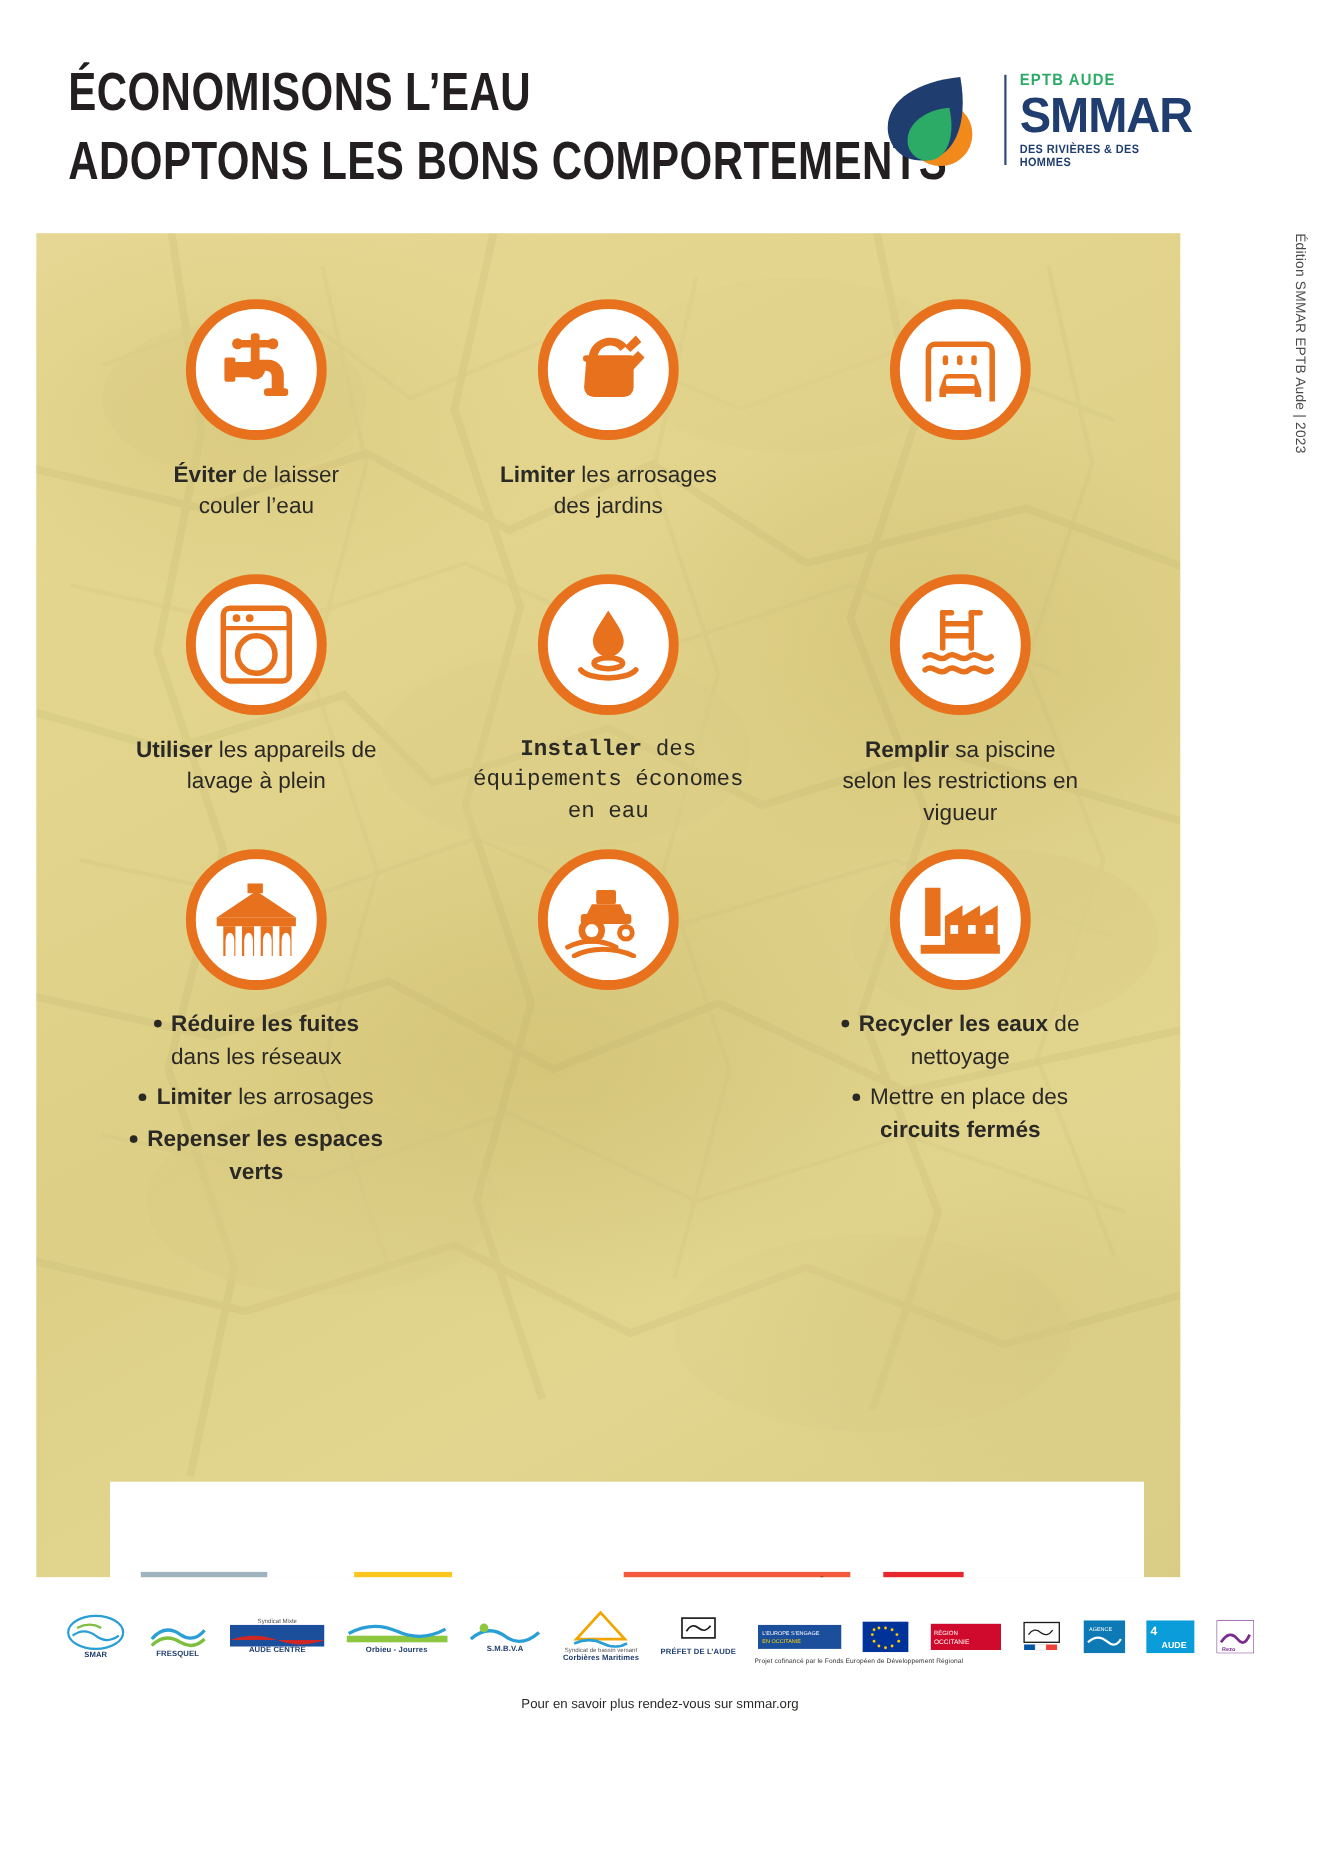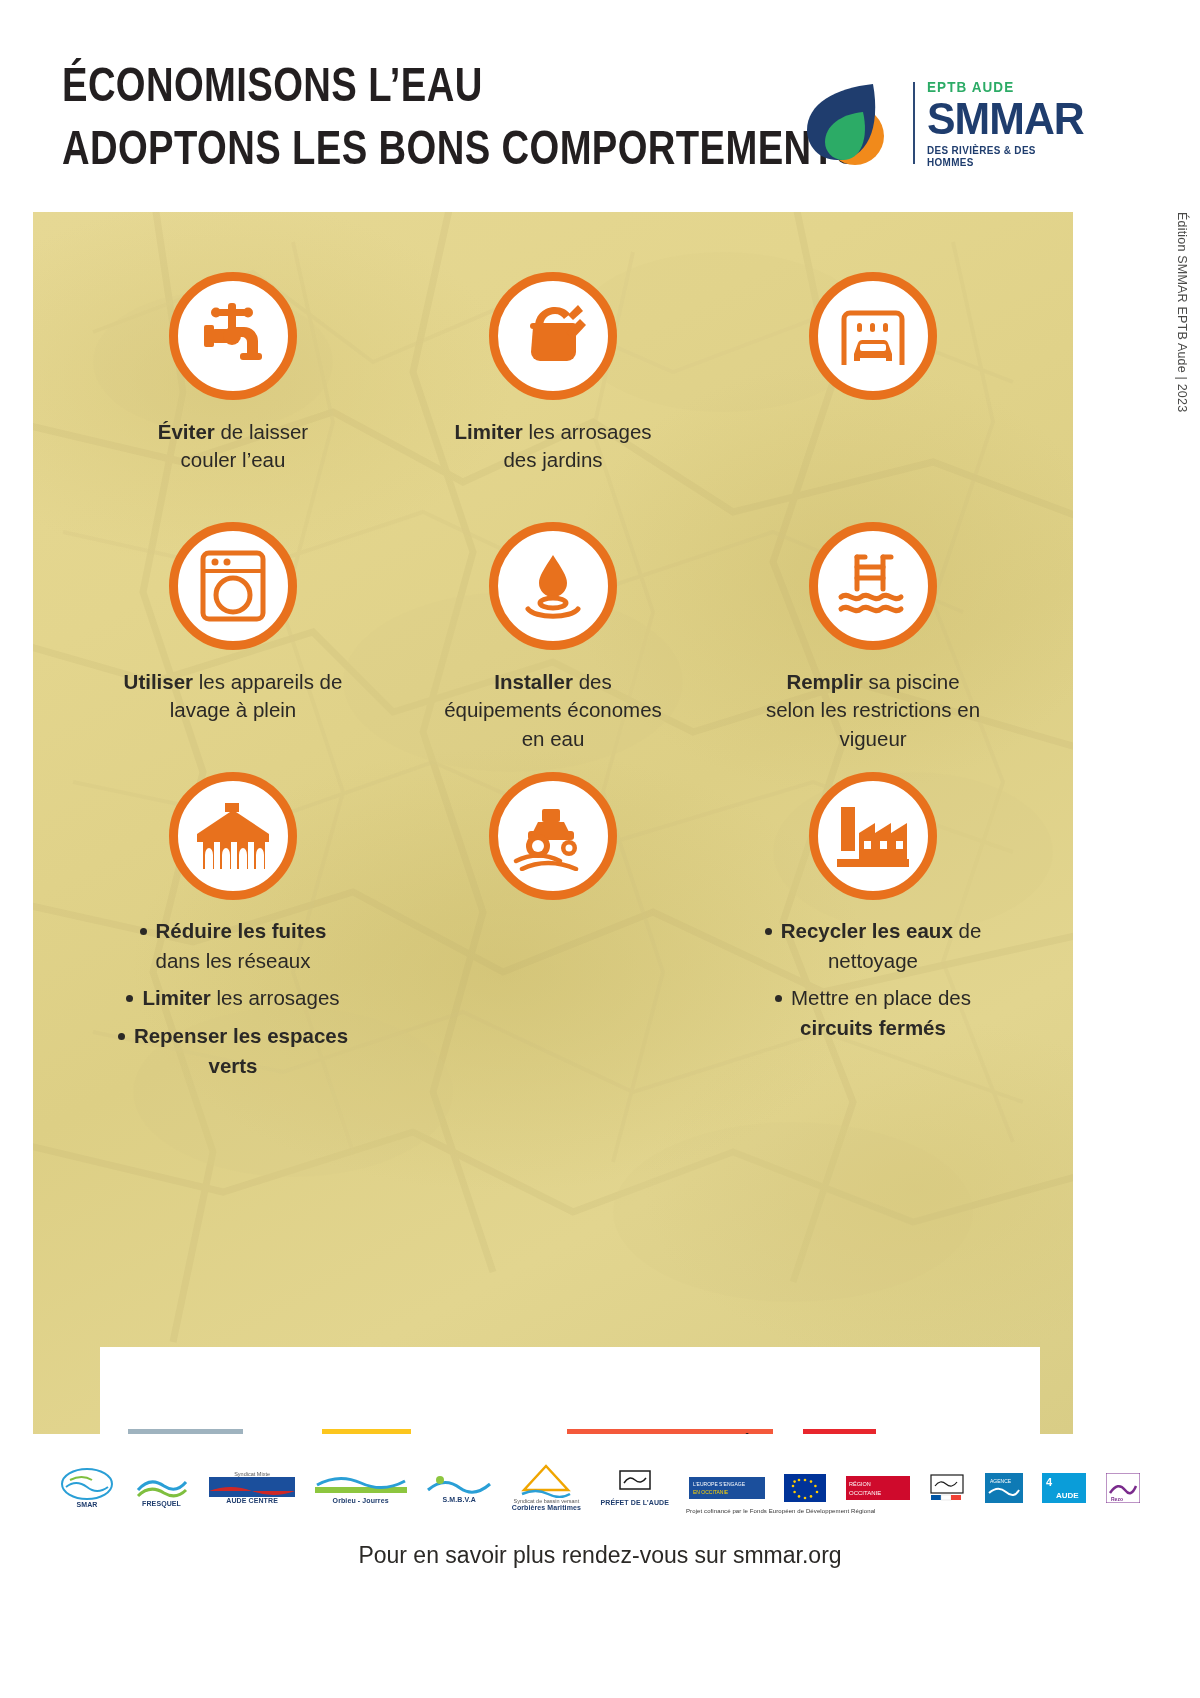--- a/index.html
+++ b/index.html
@@ -27,21 +27,21 @@
     letter-spacing:0.5px;
     line-height:1.08;
     transform:scaleX(0.78);
     transform-origin:left center;
     white-space:nowrap;
   }
   .title-line.l1{font-size:49px;}
   .title-line.l2{font-size:49px;margin-top:10px;}
 
   .logo-block{
-    position:absolute;left:795px;top:78px;width:270px;height:92px;
+    position:absolute;left:795px;top:64px;width:270px;height:92px;
   }
   .leaf{
     position:absolute;left:0px;top:2px;width:100px;height:88px;
   }
   .logo-divider{
     position:absolute;left:118px;top:4px;width:2px;height:82px;background:#2d4a77;
   }
   .logo-text{
     position:absolute;left:132px;top:0px;
   }
@@ -167,21 +167,21 @@
     font-size:7px;line-height:1.12;font-weight:bold;color:#1f3d6e;
     letter-spacing:0.1px;max-width:92px;
   }
   .plogo .psub{font-size:5.5px;line-height:1.1;color:#555;font-weight:normal;}
   .euro-note{
     position:absolute;left:686px;top:74px;
     font-size:6px;color:#333;letter-spacing:0.1px;
   }
   .footer-line{
     position:absolute;left:0;top:108px;width:1200px;text-align:center;
-    font-size:23px;color:#2b2926;
+    font-size:12px;color:#2b2926;
   }
 </style>
 </head>
 <body>
 
 <div class="header">
 
   <div class="title-block">
     <div class="title-line l1">ÉCONOMISONS L’EAU</div>
     <div class="title-line l2">ADOPTONS LES BONS COMPORTEMENTS</div>
@@ -298,21 +298,21 @@
           <line x1="6" y1="24" x2="66" y2="24" stroke="#e8711d" stroke-width="4"></line>
           <circle cx="18" cy="15" r="3.5" fill="#e8711d"></circle>
           <circle cx="30" cy="15" r="3.5" fill="#e8711d"></circle>
           <circle cx="36" cy="48" r="17" fill="none" stroke="#e8711d" stroke-width="5"></circle>
           <path d="M36 33 a15 15 0 0 1 0 30 a9 9 0 0 0 0 -30 z" fill="#e8711d"></path>
         </svg>
       </div>
       <div class="caption"><b>Utiliser</b> les appareils de<br>lavage à plein</div>
     </div>
 
-    <div class="cell" style="left:355px;top:310px;">
+    <div class="cell" style="left:355px;top:310px;font-family:Liberation Mono, monospace;">
       <div class="circle">
         <svg width="78" height="78" viewBox="0 0 78 78">
           <path d="M39 8 c9 14 14 21 14 28 a14 14 0 0 1 -28 0 c0 -7 5 -14 14 -28 z" fill="#e8711d"></path>
           <ellipse cx="39" cy="56" rx="13" ry="5" fill="none" stroke="#e8711d" stroke-width="5"></ellipse>
           <path d="M14 62 a26 10 0 0 0 50 0" fill="none" stroke="#e8711d" stroke-width="5" stroke-linecap="round"></path>
         </svg>
       </div>
       <div class="caption"><b>Installer</b> des<br>équipements économes<br>en eau</div>
     </div>
 

